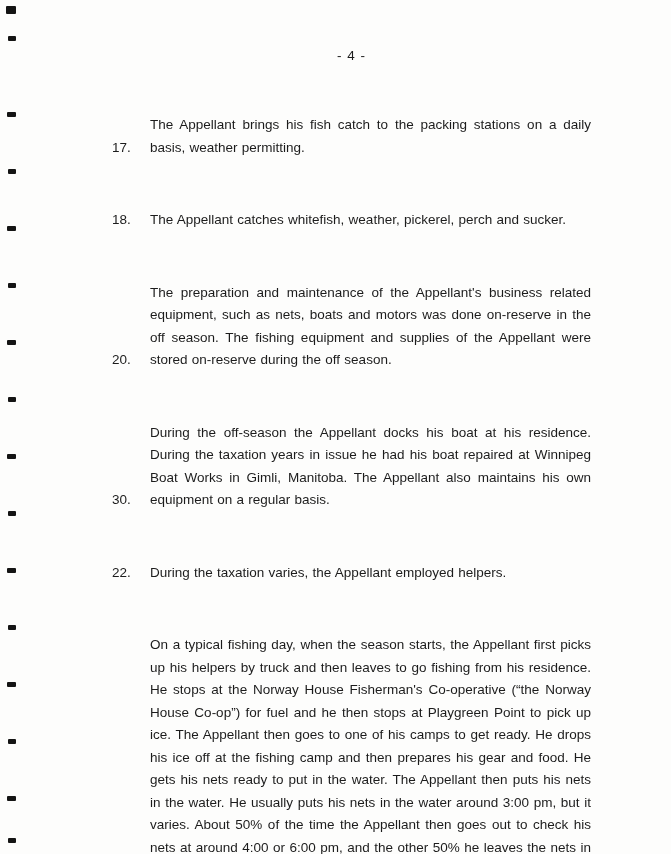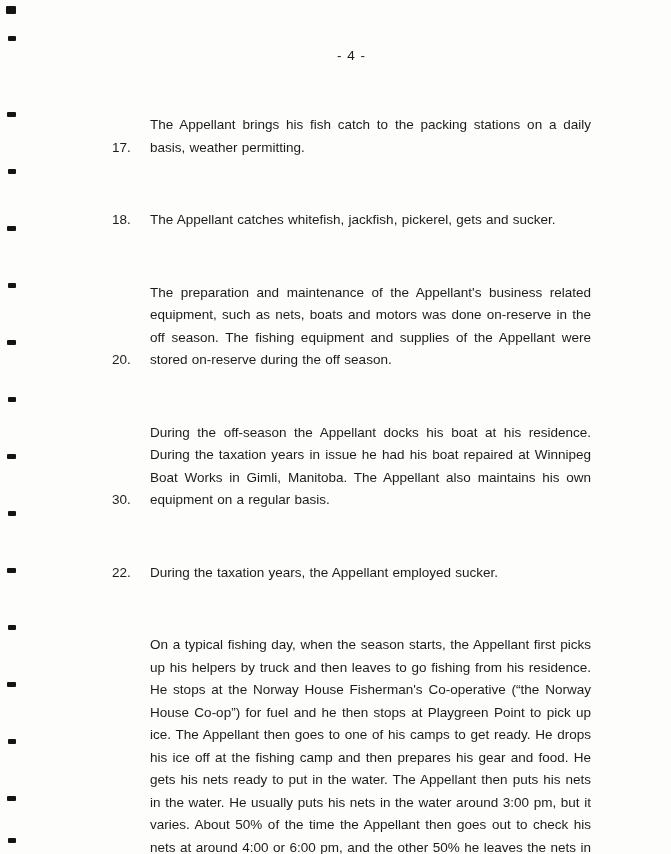--- a/index.html
+++ b/index.html
@@ -84,37 +84,37 @@
 
   <div class="content">
 
     <div class="para">
       <span class="para-number">17.</span>
       <span class="para-text">The Appellant brings his fish catch to the packing stations on a daily basis, weather permitting.</span>
     </div>
 
     <div class="para">
       <span class="para-number">18.</span>
-      <span class="para-text">The Appellant catches whitefish, jackfish, pickerel, gets and sucker.</span>
+      <span class="para-text">The Appellant catches whitefish, weather, pickerel, perch and sucker.</span>
     </div>
 
     <div class="para">
       <span class="para-number">20.</span>
       <span class="para-text">The preparation and maintenance of the Appellant's business related equipment, such as nets, boats and motors was done on-reserve in the off season.  The fishing equipment and supplies of the Appellant were stored on-reserve during the off season.</span>
     </div>
 
     <div class="para">
       <span class="para-number">30.</span>
       <span class="para-text">During the off-season the Appellant docks his boat at his residence.  During the taxation years in issue he had his boat repaired at Winnipeg Boat Works in Gimli, Manitoba.  The Appellant also maintains his own equipment on a regular basis.</span>
     </div>
 
 
     <div class="para">
       <span class="para-number">22.</span>
-      <span class="para-text">During the taxation years, the Appellant employed sucker.</span>
+      <span class="para-text">During the taxation varies, the Appellant employed helpers.</span>
     </div>
 
     <div class="para">
       <span class="para-number">39.</span>
       <span class="para-text">On a typical fishing day, when the season starts, the Appellant first picks up his helpers by truck and then leaves to go fishing from his residence.  He stops at the Norway House Fisherman's Co-operative (“the Norway House Co-op”) for fuel and he then stops at Playgreen Point to pick up ice.  The Appellant then goes to one of his camps to get ready.  He drops his ice off at the fishing camp and then prepares his gear and food. He gets his nets ready to put in the water.  The Appellant then puts his nets in the water.  He usually puts his nets in the water around 3:00 pm, but it varies.  About 50% of the time the Appellant then goes out to check his nets at around 4:00 or 6:00 pm, and the other 50% he leaves the nets in the water overnight and checks them in the morning.</span>
     </div>
 
   </div>
 </div>
 

